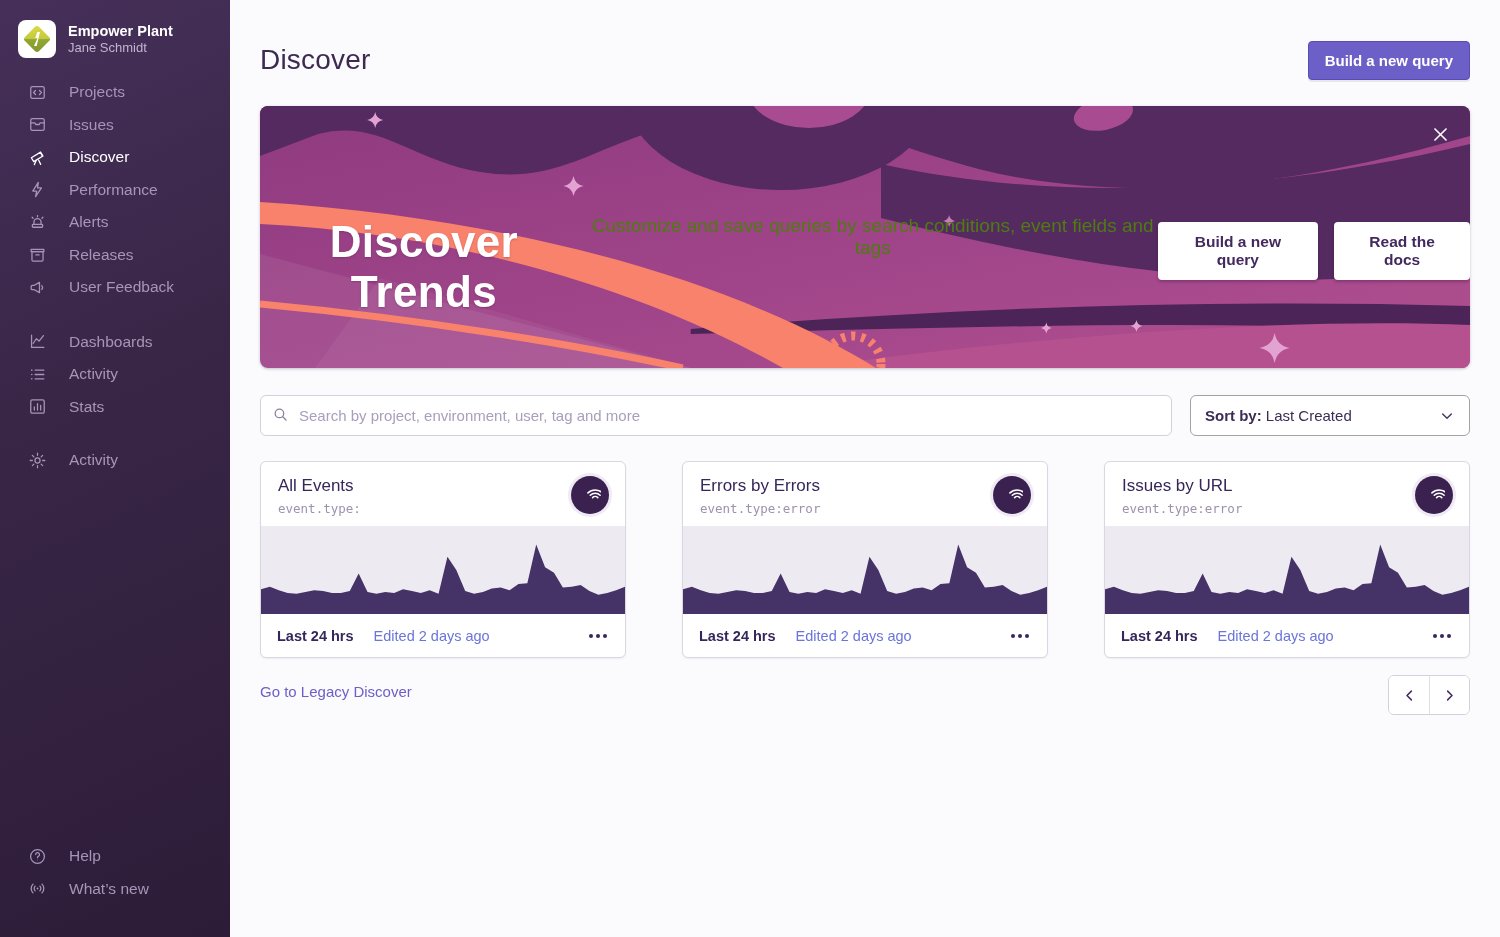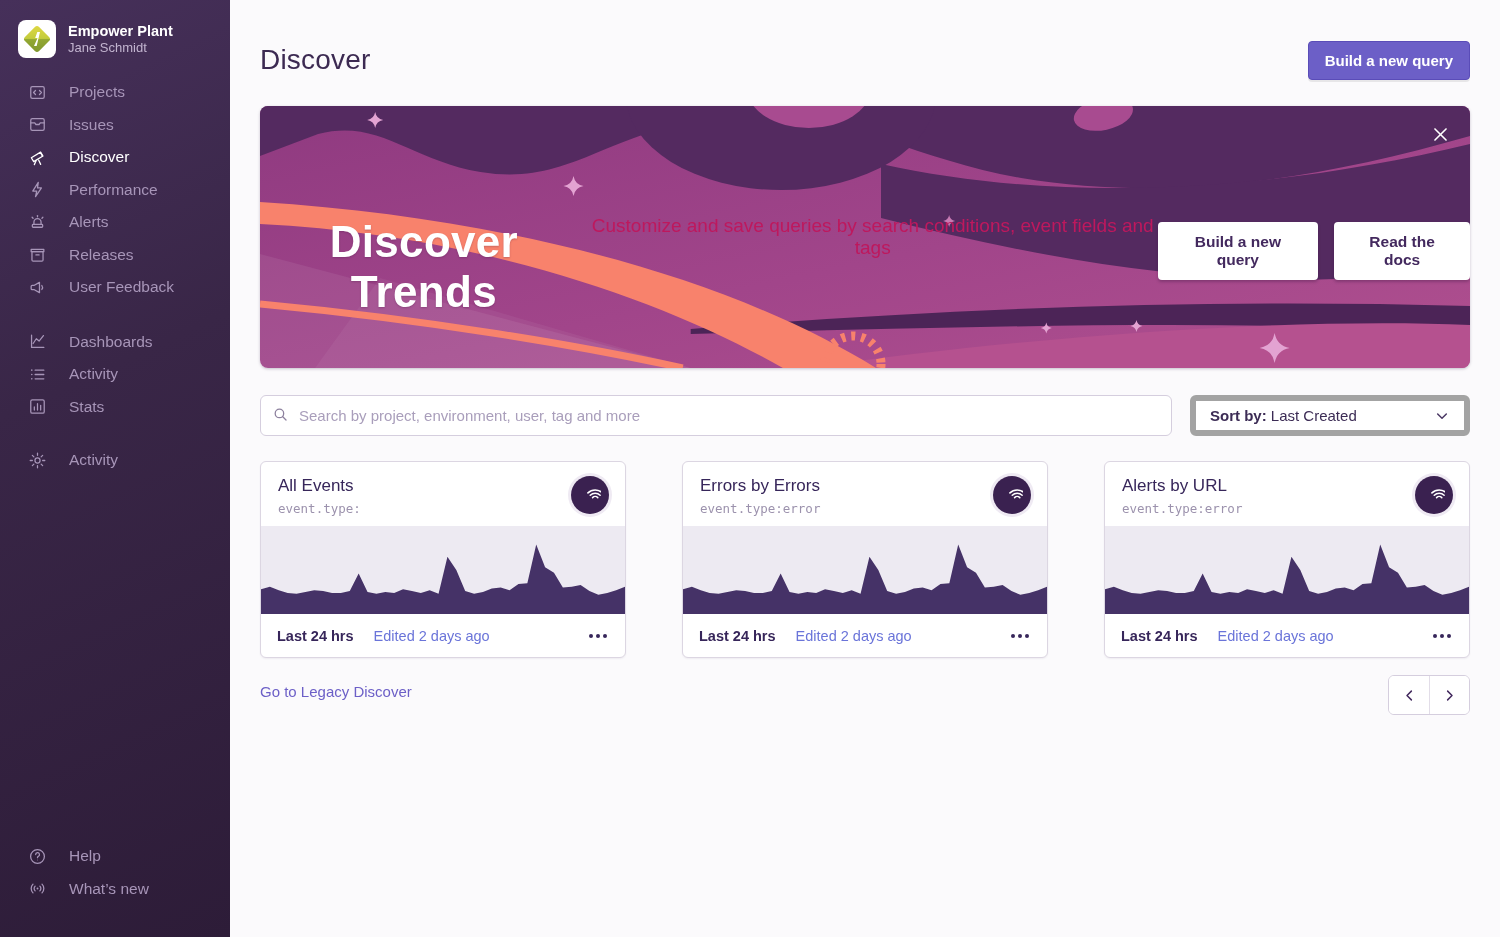--- a/index.html
+++ b/index.html
@@ -66,21 +66,21 @@
   .banner {
     position:relative; margin-top:24px; height:262px; border-radius:8px;
     overflow:hidden; box-shadow:0 1px 3px rgba(40,20,60,.25);
   }
   .banner svg.art { position:absolute; inset:0; width:100%; height:100%; }
   .banner-content {
     position:relative; z-index:2; height:100%;
     display:flex; align-items:center; text-align:center;
   }
   .banner-title { margin-top:60px; color:#fff; font-size:44px; font-weight:700; letter-spacing:.3px; text-shadow:0 1px 2px rgba(60,20,60,.25); }
-  .banner-subtitle { margin-top:0; color:#be185d; font-size:19px; }
+  .banner-subtitle { margin-top:0; color:#4d7c0f; font-size:19px; }
   .banner-buttons { display:flex; gap:16px; margin-top:28px; }
   .btn-banner {
     background:#fff; color:#43295e; font-weight:700; font-size:15.5px;
     border:0; border-radius:4px; padding:11px 19px; cursor:pointer;
     box-shadow:0 2px 3px rgba(50,15,55,.3);
     font-family:"Liberation Sans", sans-serif;
   }
   .banner-close {
     position:absolute; z-index:3; top:12px; right:14px; width:32px; height:32px;
     background:transparent; border:0; cursor:pointer; color:#fff;
@@ -92,21 +92,21 @@
   .search-wrap { position:relative; flex:1;border-radius:19px; }
   .search-icon { position:absolute; left:12px; top:11px; color:#8d819e; }
   .search-icon svg { width:17px; height:17px; }
   .search-input {
     width:100%; height:41px; border:1px solid #d5cede; border-radius:6px;
     padding:0 14px 0 38px; font-size:15px; color:#3c2c55; background:#fff; outline:none;
     font-family:"Liberation Sans", sans-serif;
   }
   .search-input::placeholder { color:#a99ebb; }
   .sort-btn {
-    width:280px; height:41px; background:#fff; border:6px solid #a3a3a3; border-radius:6px;
+    width:280px; height:41px; background:#fff; border:1px solid #a3a3a3; border-radius:6px;
     display:flex; align-items:center; justify-content:space-between; padding:0 14px;
     font-size:15px; cursor:pointer; color:#3c2c55;
     font-family:"Liberation Sans", sans-serif;
   }
   .sort-label { font-weight:700; }
   .sort-chevron { color:#4a3763; display:flex; }
   .sort-chevron svg { width:16px; height:16px; }
   
   .cards { display:grid; grid-template-columns:repeat(3,1fr); gap:56px; margin-top:25px; }
   .card {
@@ -441,21 +441,21 @@
             <i></i>
             <i></i>
             <i></i>
           </button>
       </div>
     </div>
 
     <div class="card">
       <div class="card-header">
         <div>
-          <div class="card-title">Alerts by URL</div>
+          <div class="card-title">Issues by URL</div>
           <div class="card-query">event.type:error</div>
         </div>
         <div class="card-avatar">
           <svg viewBox="0 0 24 24">
               <g transform="rotate(-45 12 12)" fill="none" stroke="#fff" stroke-width="1.7" stroke-linecap="round">
                 <path d="M12 16a4 4 0 0 1 4 4"></path>
                 <path d="M12 12.4a7.6 7.6 0 0 1 7.6 7.6"></path>
                 <path d="M12 8.8A11.2 11.2 0 0 1 23.2 20"></path>
               </g>
             </svg>

